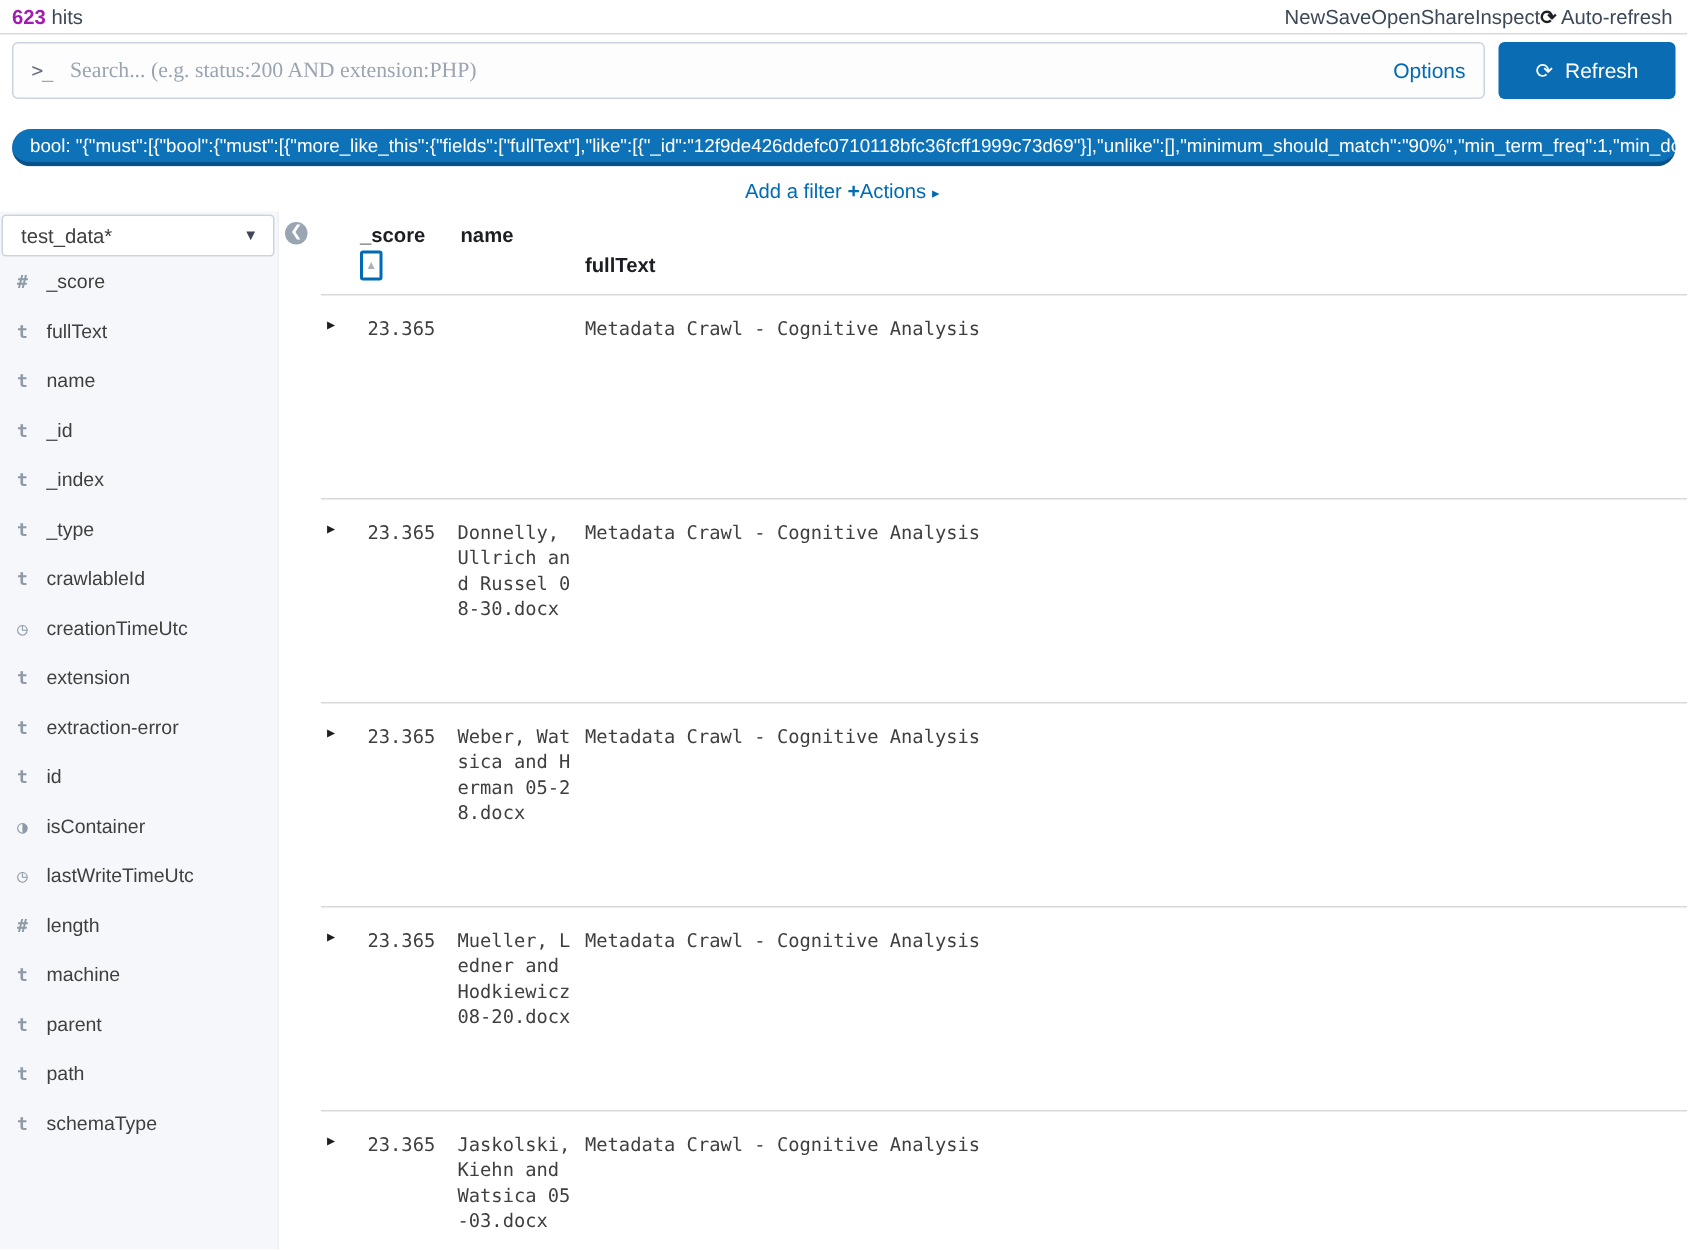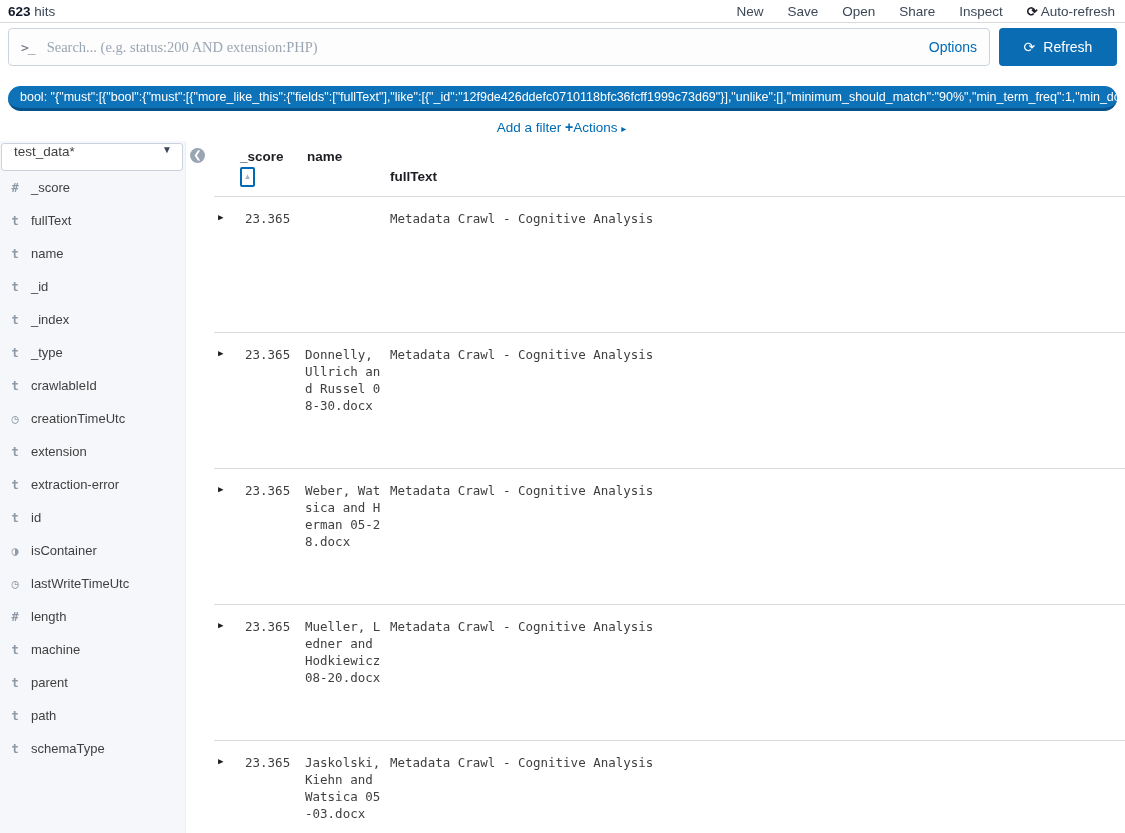--- a/index.html
+++ b/index.html
@@ -4,22 +4,22 @@
 <style>
   * { margin:0; padding:0; box-sizing:border-box; }
   html,body { background:#fff; }
   body { font-family:"Liberation Sans", sans-serif; color:#3f3f3f; }
   .app { position:relative; width:1125px; height:833px; overflow:hidden; background:#fff; }
 
   
   .topbar { display:flex; justify-content:space-between; align-items:center;
             height:23px; padding:0 10px 0 8px; border-bottom:1px solid #d9d9d9; }
   .hits { font-size:13.5px; color:#3c4858; }
-  .hits b { color:#0f172a; }
-  .topnav { display:flex; align-items:center; gap:24px; }
+  .hits b { color:#a21caf; }
+  .topnav { display:flex; align-items:center; }
   .topnav .nav-item { font-size:13.5px; color:#3c4858; cursor:pointer; }
   .autorefresh { display:flex; align-items:center; gap:3px; }
   .autorefresh .icon { font-weight:bold; font-size:13px; color:#1d1e24; }
 
   
   .query-row { display:flex; align-items:stretch; gap:9px; padding:5px 8px 6px 8px; }
   .search-box { flex:1; display:flex; align-items:center; border:1px solid #ccd3de;
                 border-radius:4px; background:#fdfdfd; padding:0 12px; height:38px; }
   .prompt-icon { font-family:"DejaVu Sans Mono", monospace; font-size:13px; color:#69707d; margin-right:12px; letter-spacing:-1px; }
   .search-input { flex:1; border:none; outline:none; background:transparent;
@@ -39,21 +39,21 @@
   .filter-links { display:flex; justify-content:center; align-items:center; padding:8px 10px 6px 8px; }
   .blue-link { color:#006BB4; font-size:13.5px; cursor:pointer; }
   .blue-link .plus { font-weight:bold; font-size:14px; }
   .blue-link .arrow { font-size:10px; }
 
   
   .content { display:flex; height:694px; }
 
   
   .sidebar { width:186px; background:#f5f7fa; border-right:1px solid #eceff4; overflow:hidden; flex-shrink:0; }
-  .index-select { display:flex; justify-content:space-between; margin:2px 2px 0 1px;
+  .index-select { display:flex; justify-content:space-between; align-items:center; margin:2px 2px 0 1px;
                   height:28px; background:#fff; border:1px solid #ccd3de; border-radius:3px;
                   padding:0 10px 0 12px; cursor:pointer; }
   .index-select .label { font-size:13.5px; color:#3f3f3f; }
   .index-select .caret { font-size:10px; color:#3c4858; }
   .side-heading { display:flex; justify-content:space-between; align-items:center;
                   font-size:13.5px; font-weight:bold; color:#1d1e24; padding:15px 22px 4px 8px; }
   .side-heading .gear { font-size:14px; color:#3c4858; cursor:pointer; }
   .field-item { display:flex; align-items:center; gap:10px; padding:9px 8px 9px 9px; cursor:pointer; }
   .field-glyph { width:12px; font-family:"DejaVu Sans Mono", monospace; font-size:12px;
                  font-weight:bold; color:#8e9aa8; text-align:center; flex-shrink:0; }

